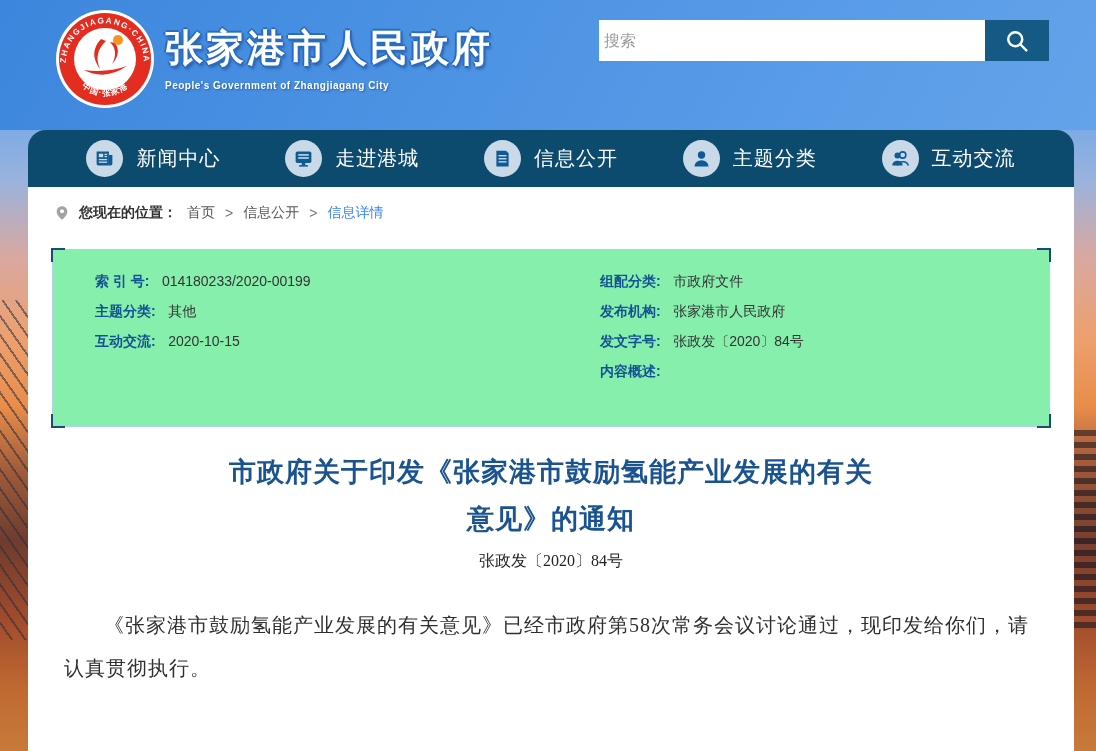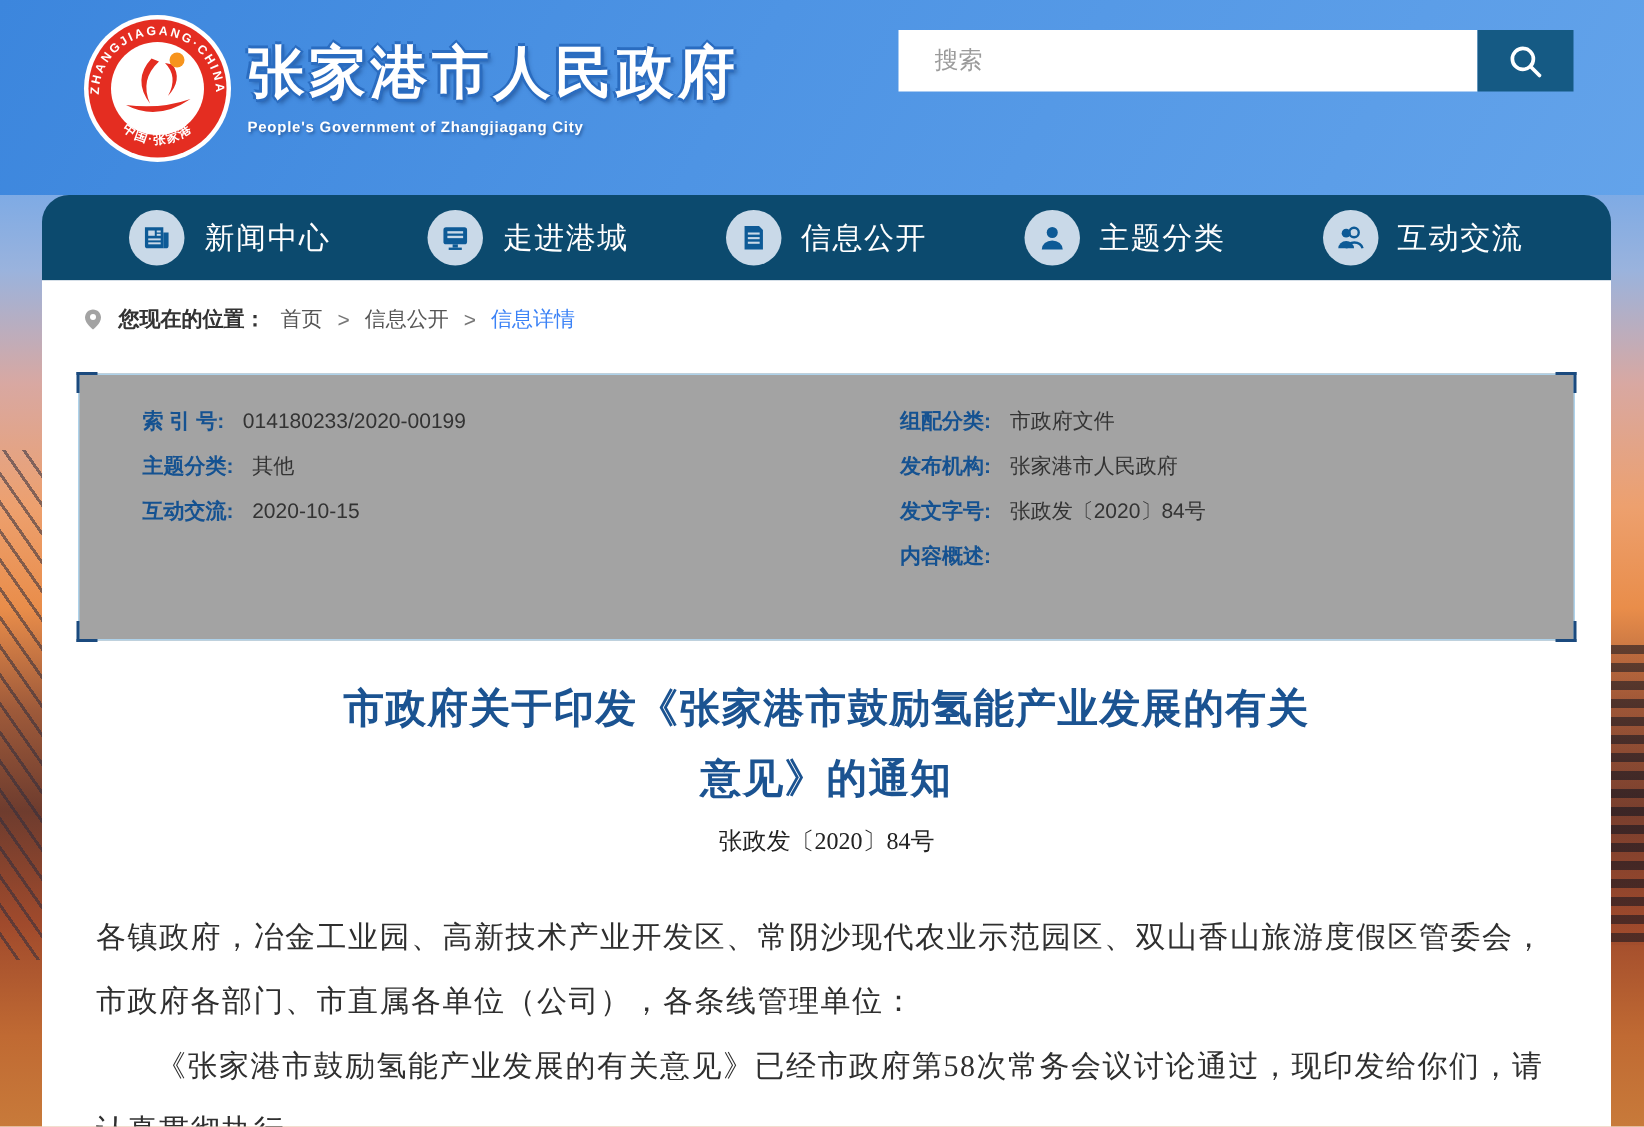--- a/index.html
+++ b/index.html
@@ -24,21 +24,21 @@
     background:linear-gradient(120deg,#3c86dd 0%,#4e94e4 45%,#63a3ea 100%); z-index:2; }
   .logo-group { position:absolute; left:55px; top:9px; display:flex; align-items:flex-start; cursor:pointer; }
   .logo-svg { width:100px; height:100px; display:block; }
   .site-titles { margin-left:10px; padding-top:14px; }
   .site-title { color:#fff; font-size:38px; font-weight:bold; letter-spacing:3px;
     text-shadow:-2px 0 #2a6cc0, 0 -2px #2a6cc0, 2px 0 #2a6cc0, 0 2px #2a6cc0, 2px 3px 3px rgba(20,60,120,.55); }
   .site-subtitle { color:#fff; font-size:10px; font-weight:bold; margin-top:6px; letter-spacing:.5px;
     text-shadow:1px 1px 2px rgba(20,60,120,.6); }
   .search-group { position:absolute; right:47px; top:20px; display:flex; }
   .search-input { width:386px; height:41px; border:none; outline:none; background:#fff;
-    padding:0 24px; font-size:16px; color:#333; }
+    padding:0 5px; font-size:16px; color:#333; }
   .search-input::placeholder { color:#9b9b9b; }
   .search-btn { width:64px; height:41px; border:none; background:#155a84; cursor:pointer;
     display:flex; align-items:center; justify-content:center; }
 
   
   .wrap { position:relative; margin-left:28px; width:1046px; z-index:1; }
 
   .nav { height:57px; background:#0c4a6e; border-radius:18px 18px 0 0;
     display:flex; align-items:center; justify-content:space-around; padding:0 26px; }
   .nav-item { display:flex; align-items:center; cursor:pointer; }
@@ -48,21 +48,21 @@
 
   .main { background:#fff; min-height:564px; padding-bottom:30px; }
 
   .breadcrumb { display:flex; align-items:center; padding:17px 24px 15px 26px; font-size:14px; background:#fff; }
   .crumb-prefix { color:#333; font-weight:bold; margin-left:9px; }
   .crumb-link { color:#555; margin-left:10px; text-decoration:none; cursor:pointer; }
   .crumb-sep { color:#777; margin-left:10px; }
   .crumb-current { color:#3b82f6; margin-left:10px; }
 
   
-  .meta-panel { position:relative; margin:12px 24px 0 24px; background:#a3a3a3;
+  .meta-panel { position:relative; margin:12px 24px 0 24px; background:#86efac;
     border:1px solid #aed2ea; padding:16px 20px 10px 42px; }
   .corner { position:absolute; width:14px; height:14px; }
   .corner.tl { left:-2px; top:-2px;  border-left:2px solid #1b4a7e; border-top:2px solid #1b4a7e; }
   .corner.tr { right:-2px; top:-2px; border-right:2px solid #1b4a7e; border-top:2px solid #1b4a7e; }
   .corner.bl { left:-2px; bottom:-2px; border-left:2px solid #1b4a7e; border-bottom:2px solid #1b4a7e; }
   .corner.br { right:-2px; bottom:-2px; border-right:2px solid #1b4a7e; border-bottom:2px solid #1b4a7e; }
   .meta-grid { display:grid; grid-template-columns:505px 1fr; grid-auto-rows:30px; align-items:center; }
   .meta-label { color:#155291; font-weight:bold; font-size:14px; }
   .meta-value { color:#333; font-size:14px; margin-left:8px; }
 
@@ -239,18 +239,17 @@
       </div>
     </div>
 
     <div class="article-title">
       <div>市政府关于印发《张家港市鼓励氢能产业发展的有关</div>
       <div>意见》的通知</div>
     </div>
     <div class="doc-number">张政发〔2020〕84号</div>
 
     <div class="article-body">
-      <p>各镇政府，冶金工业园、高新技术产业开发区、常阴沙现代农业示范园区、双山香山旅游度假区管委会，市政府各部门、市直属各单位（公司），各条线管理单位：</p>
       <p class="indent">《张家港市鼓励氢能产业发展的有关意见》已经市政府第58次常务会议讨论通过，现印发给你们，请认真贯彻执行。</p>
     </div>
 
   </div>
 </div>
 
 </body></html>

